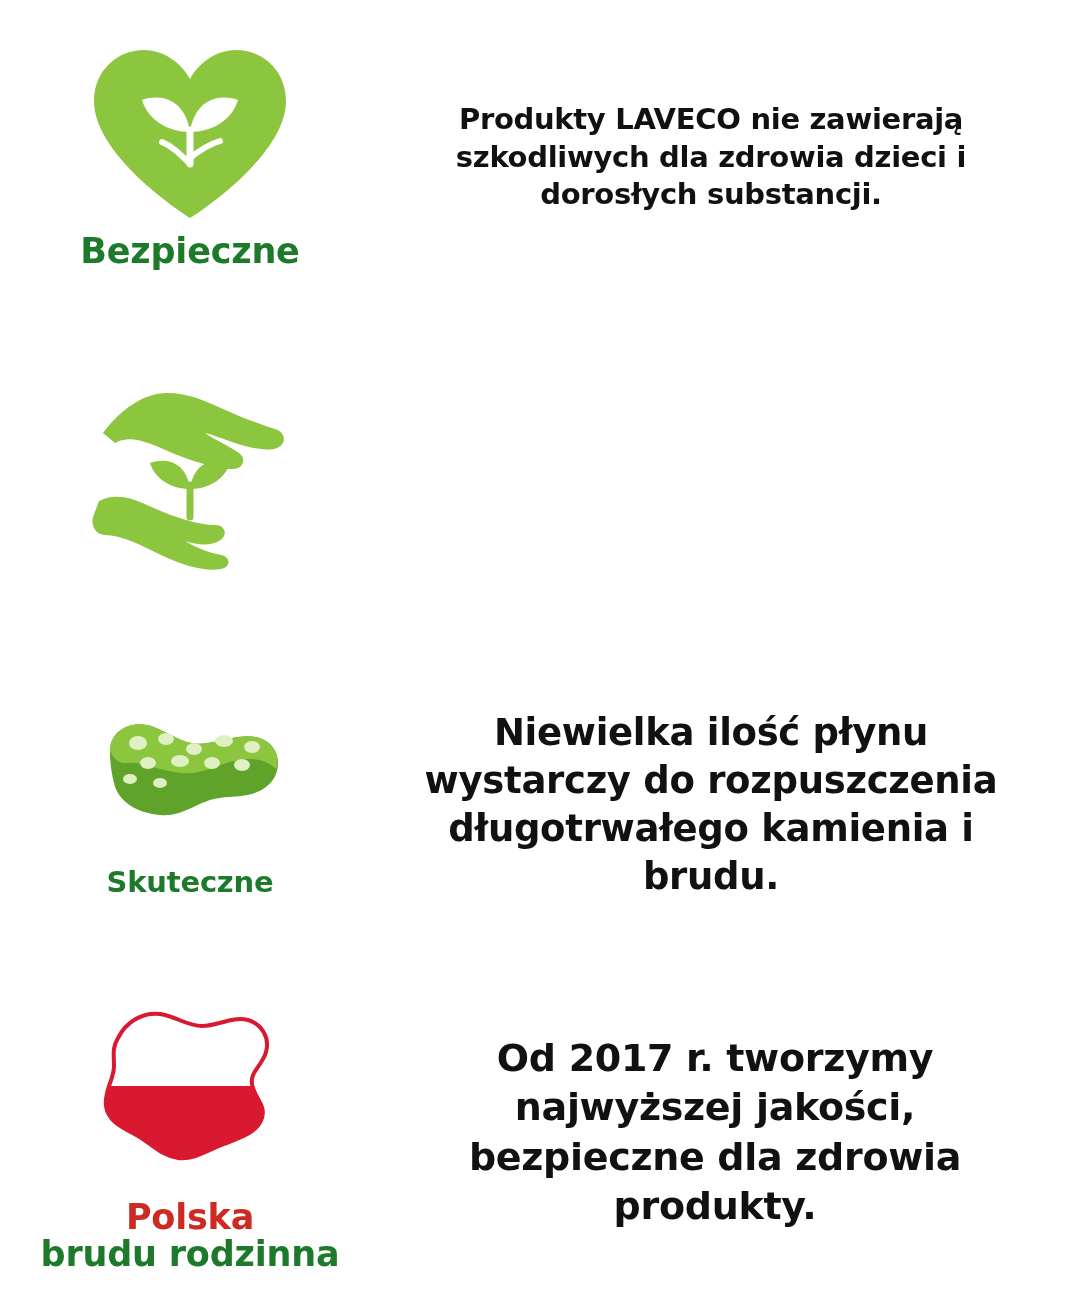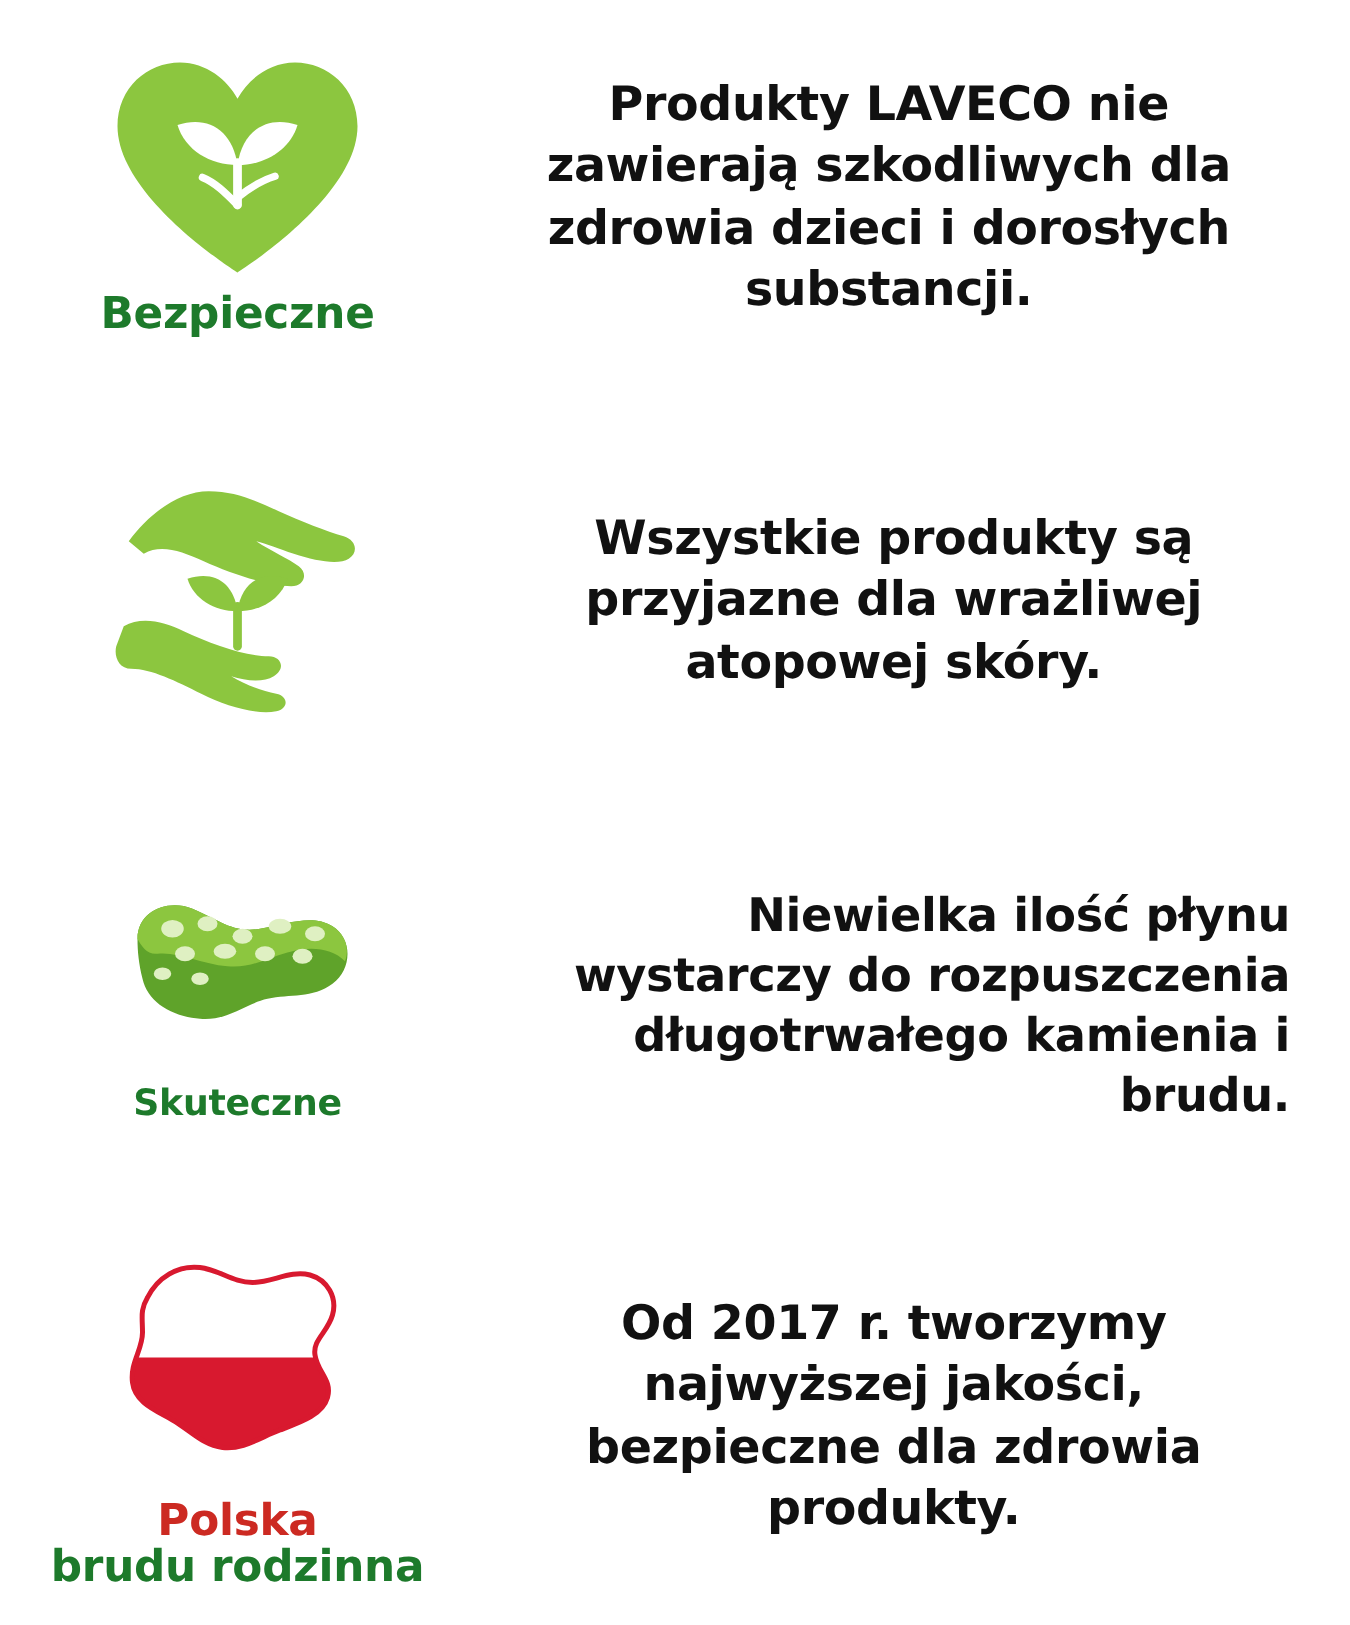--- a/index.html
+++ b/index.html
@@ -74,23 +74,23 @@
 
   .feature-text {
     font-weight: bold;
     color: #111111;
     text-align: center;
     line-height: 1.30;
     font-size: 37px;
     letter-spacing: -0.3px;
   }
 
-  .row-1 .feature-text { font-size: 38px; padding-left: 10px; }
+  .row-1 .feature-text { font-size: 29px; padding-left: 10px; }
   .row-2 .feature-text { font-size: 38px; padding-left: 18px; }
-  .row-3 .feature-text { font-size: 37px; padding-left: 10px; text-align: right; }
+  .row-3 .feature-text { font-size: 37px; padding-left: 10px; }
   .row-4 .feature-text { font-size: 38px; padding-left: 18px; }
 </style>
 </head>
 <body>
 
 <div class="infographic">
 
   <div class="feature-row row-1">
     <div class="icon-col">
       <div class="icon-art">
@@ -117,23 +117,20 @@
 
           <path d="M18 48 C 34 26, 58 8, 82 8 C 104 8, 120 16, 138 24 C 156 32, 176 40, 190 44 C 200 47, 202 57, 194 62 C 186 67, 168 64, 150 58 C 138 54, 128 50, 120 48 C 132 56, 146 62, 154 68 C 162 74, 158 84, 148 84 C 130 84, 100 74, 78 64 C 60 56, 44 50, 30 58 Z" fill="#8cc63f"></path>
 
           <path d="M105 132 C 105 118, 105 108, 105 100" stroke="#8cc63f" stroke-width="7" fill="none" stroke-linecap="round"></path>
           <path d="M105 104 C 86 104, 70 94, 65 78 C 86 71, 102 81, 105 104 Z" fill="#8cc63f"></path>
           <path d="M105 104 C 124 104, 140 94, 145 78 C 124 71, 108 81, 105 104 Z" fill="#8cc63f"></path>
 
           <path d="M14 116 C 28 108, 46 112, 62 120 C 84 130, 110 140, 130 140 C 140 140, 144 150, 134 156 C 126 161, 112 160, 100 156 C 110 162, 124 168, 136 170 C 146 172, 146 182, 136 184 C 120 187, 96 180, 76 170 C 56 160, 36 150, 20 150 C 10 150, 6 140, 8 132 Z" fill="#8cc63f"></path>
         </svg>
       </div>
-    </div>
-    <div class="text-col">
-      <div class="feature-text">Wszystkie produkty są przyjazne dla wrażliwej atopowej skóry.</div>
     </div>
   </div>
 
   <div class="feature-row row-3">
     <div class="icon-col">
       <div class="icon-art">
         <svg width="200" height="130" viewBox="0 0 200 130" xmlns="http://www.w3.org/2000/svg">
           <path d="M20 38 C 20 16, 44 6, 64 14 C 84 22, 96 34, 118 30 C 140 26, 160 18, 176 28 C 192 38, 192 62, 176 74 C 160 86, 142 82, 124 86 C 106 90, 92 104, 70 102 C 46 100, 28 88, 24 70 C 21 58, 20 48, 20 38 Z" fill="#5fa32a"></path>
           <path d="M20 38 C 20 16, 44 6, 64 14 C 84 22, 96 34, 118 30 C 140 26, 160 18, 176 28 C 186 34, 190 46, 186 56 C 176 46, 160 44, 144 48 C 126 52, 112 62, 92 60 C 70 58, 52 48, 36 50 C 28 51, 23 44, 20 38 Z" fill="#8cc63f"></path>
           <g fill="#dff0c2">

